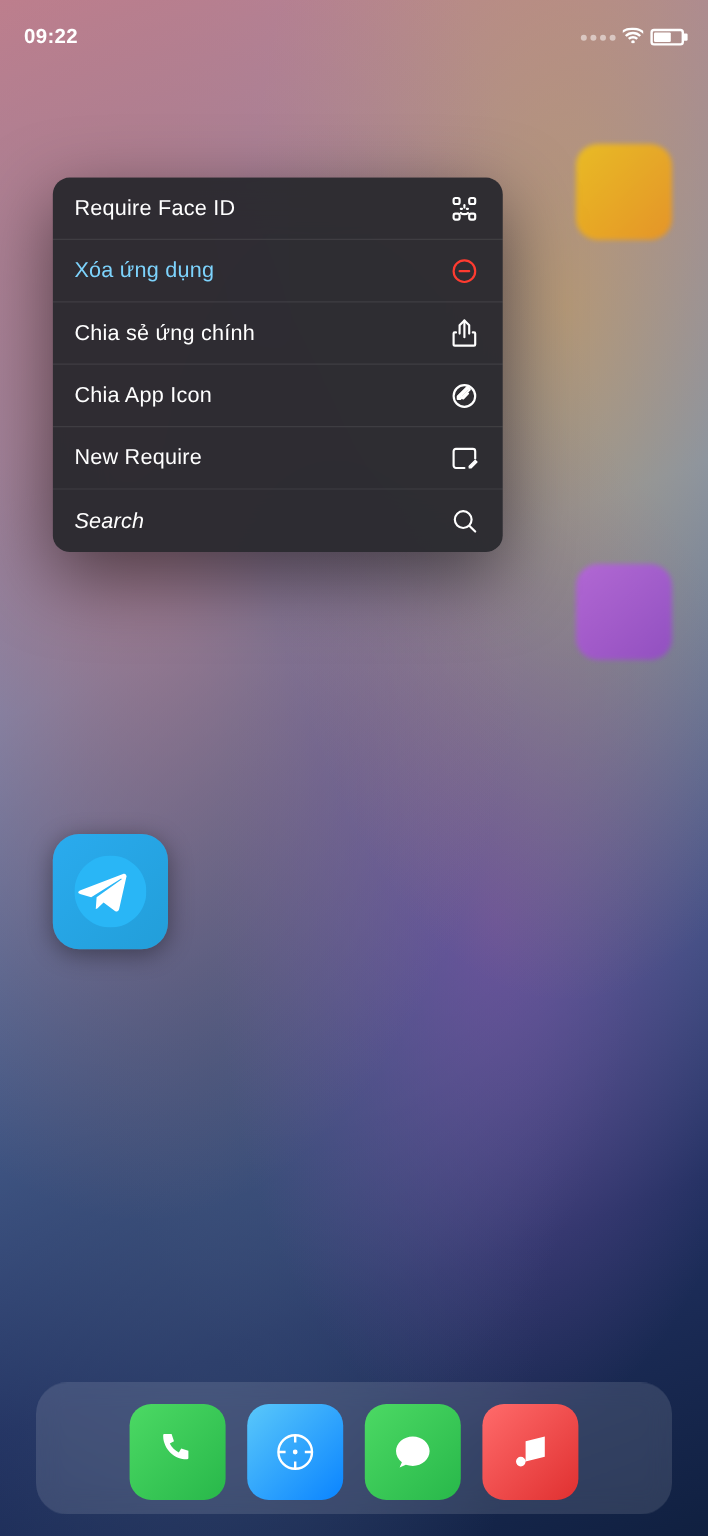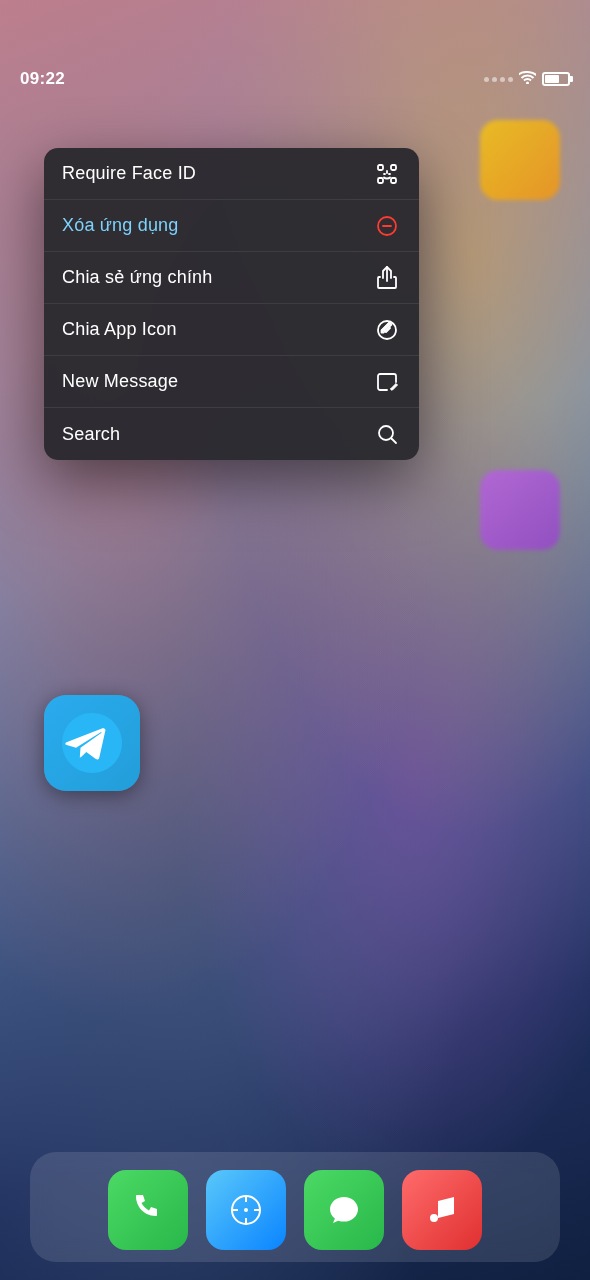--- a/index.html
+++ b/index.html
@@ -31,21 +31,20 @@
       position: absolute;
       top: 0;
       left: 0;
       right: 0;
       height: 50px;
       display: flex;
       align-items: center;
       justify-content: space-between;
       padding: 12px 20px 0;
       z-index: 100;
-      margin-top: 48px;
     }
 
     .status-time {
       font-size: 17px;
       font-weight: 600;
       color: #fff;
       letter-spacing: 0.3px;
     }
 
     .status-right {
@@ -122,20 +121,21 @@
       justify-content: space-between;
       padding: 0 18px;
       height: 52px;
       cursor: pointer;
       border-bottom: 1px solid rgba(255,255,255,0.08);
       transition: background 0.15s;
     }
 
     .menu-item:last-child {
       border-bottom: none;
+      font-style: italic;
     }
 
     .menu-item-label {
       font-size: 18px;
       font-weight: 400;
       color: #fff;
       letter-spacing: 0.2px;
     }
 
     .menu-item-label.red {
@@ -345,21 +345,21 @@
         <circle cx="12" cy="12" r="9"></circle>
         <path d="M9 12l2 2 4-4" stroke-linecap="round" stroke-linejoin="round"></path>
         <path d="M14 4l2 2-8 8H6v-2L14 4z" fill="white" stroke="none"></path>
         <path d="M14.5 4.5l2 2-8 8-2 0 0-2z" stroke="white" stroke-linecap="round" stroke-linejoin="round"></path>
       </svg>
     </div>
   </div>
 
 
   <div class="menu-item">
-    <span class="menu-item-label">New Message</span>
+    <span class="menu-item-label">New Require</span>
     <div class="menu-icon">
       <svg viewBox="0 0 24 24" fill="none" stroke="white" stroke-width="1.8">
         <path d="M12 20H5a2 2 0 0 1-2-2V6a2 2 0 0 1 2-2h14a2 2 0 0 1 2 2v6" stroke-linecap="round"></path>
         <path d="M16 18.5l5-5 1.5 1.5-5 5H16v-1.5z" fill="white" stroke="white" stroke-width="1" stroke-linecap="round" stroke-linejoin="round"></path>
       </svg>
     </div>
   </div>
 
   <div class="menu-item">
     <span class="menu-item-label">Search</span>

